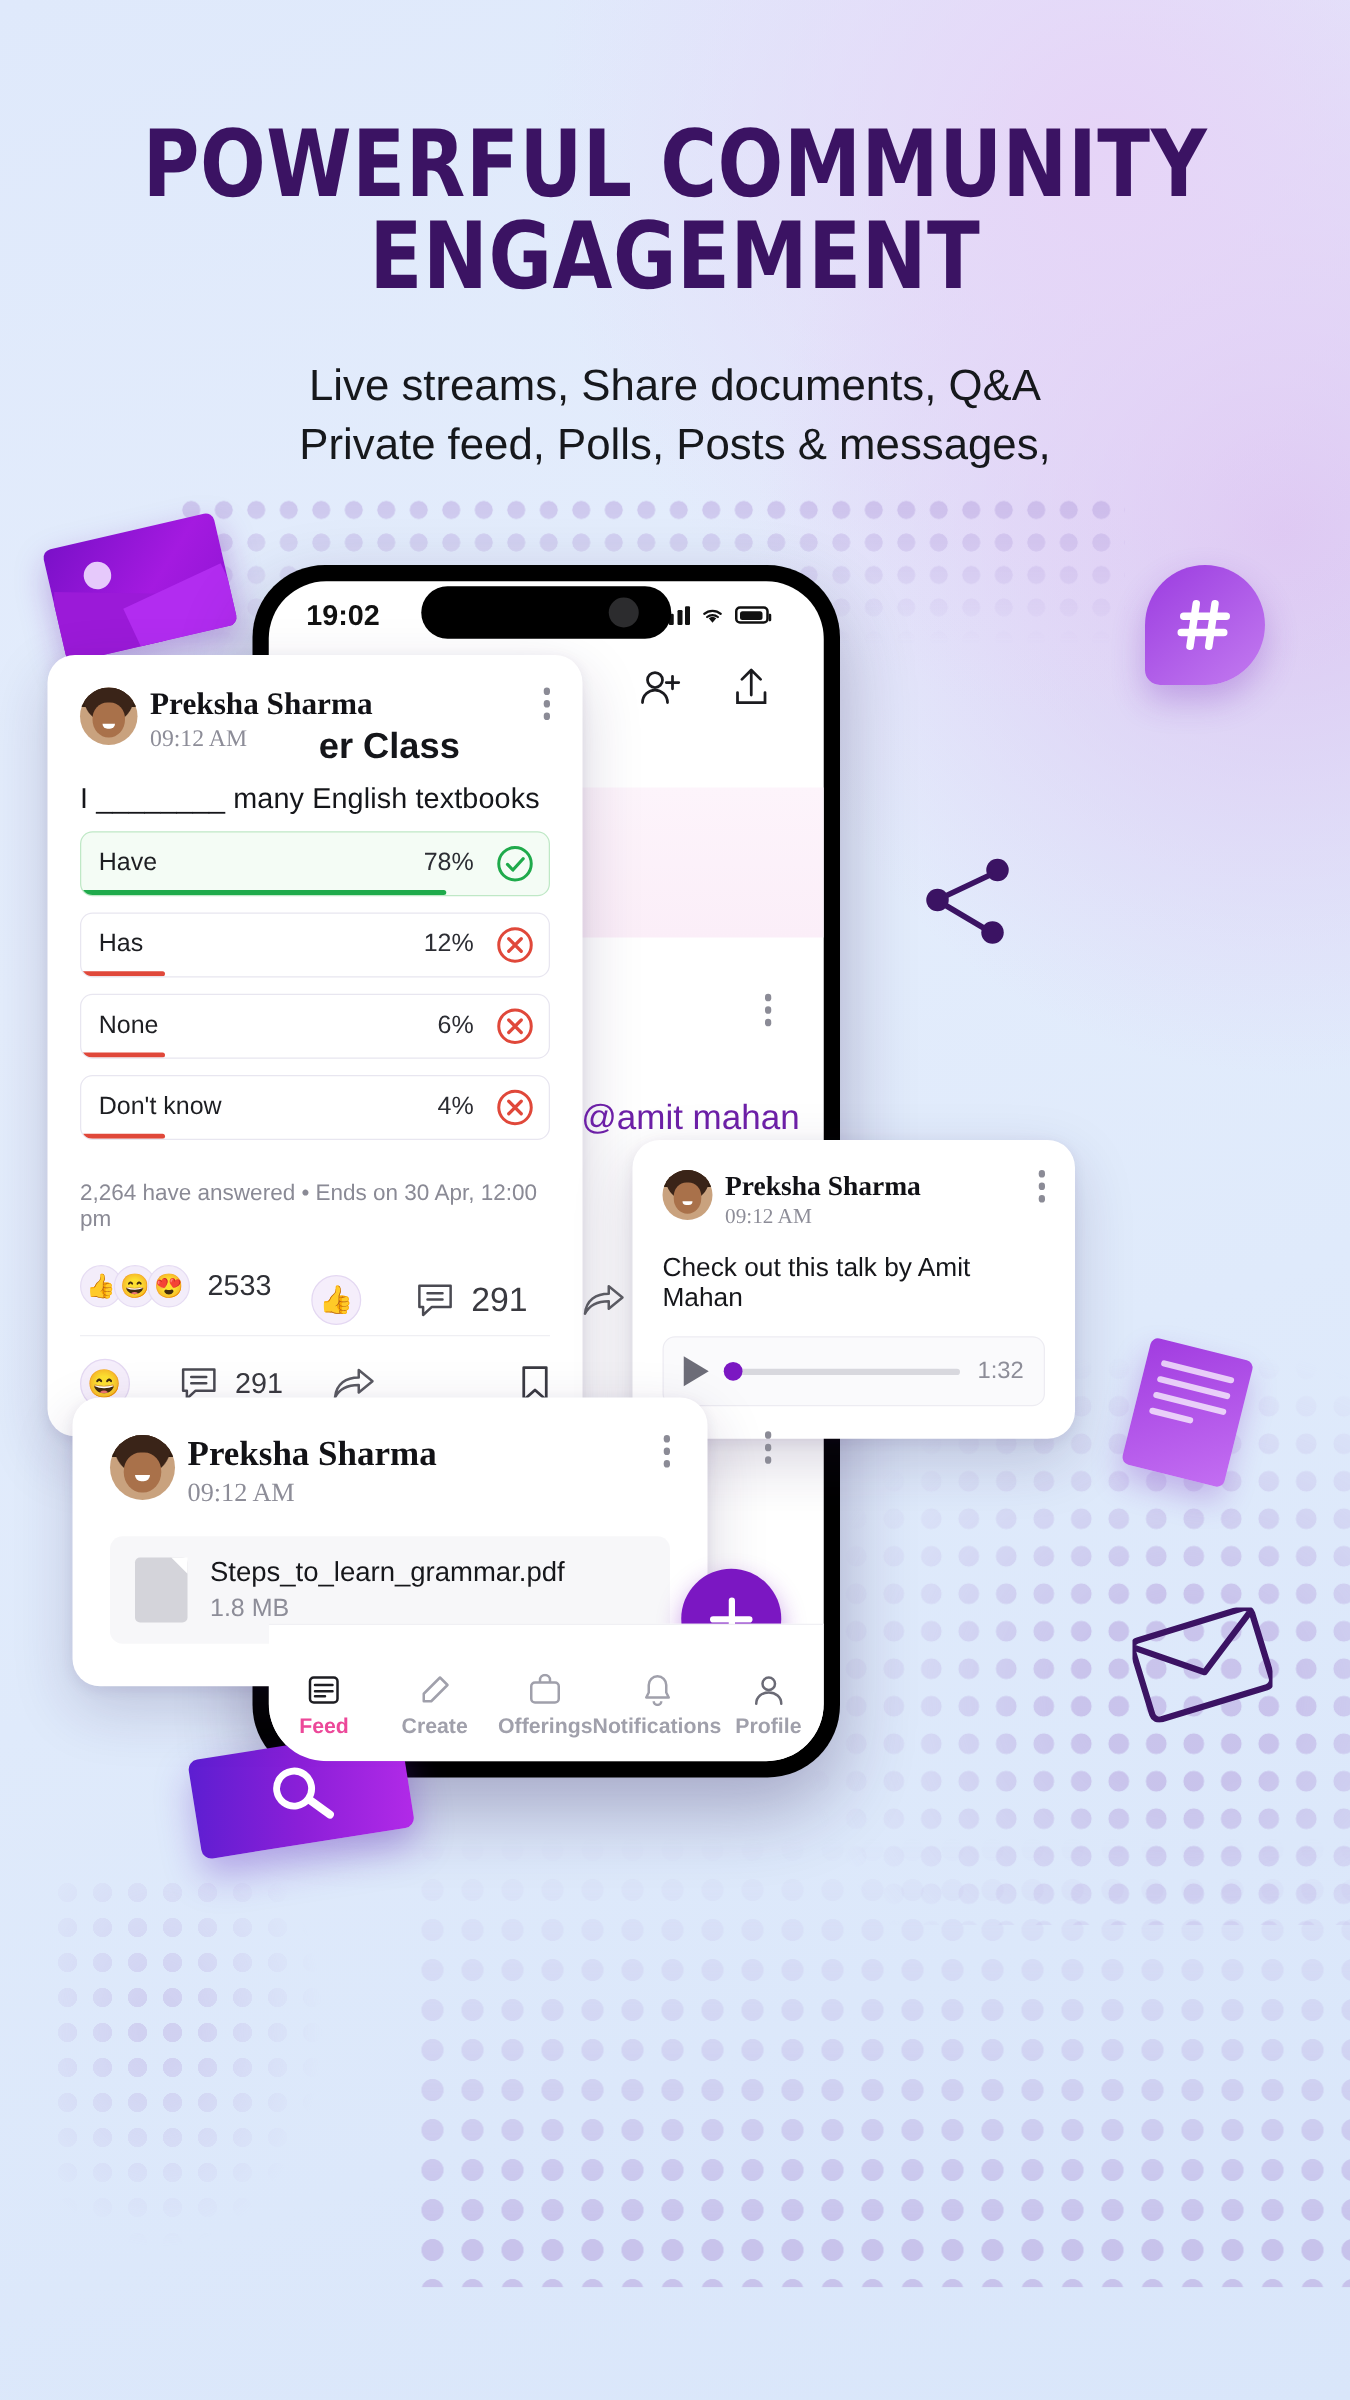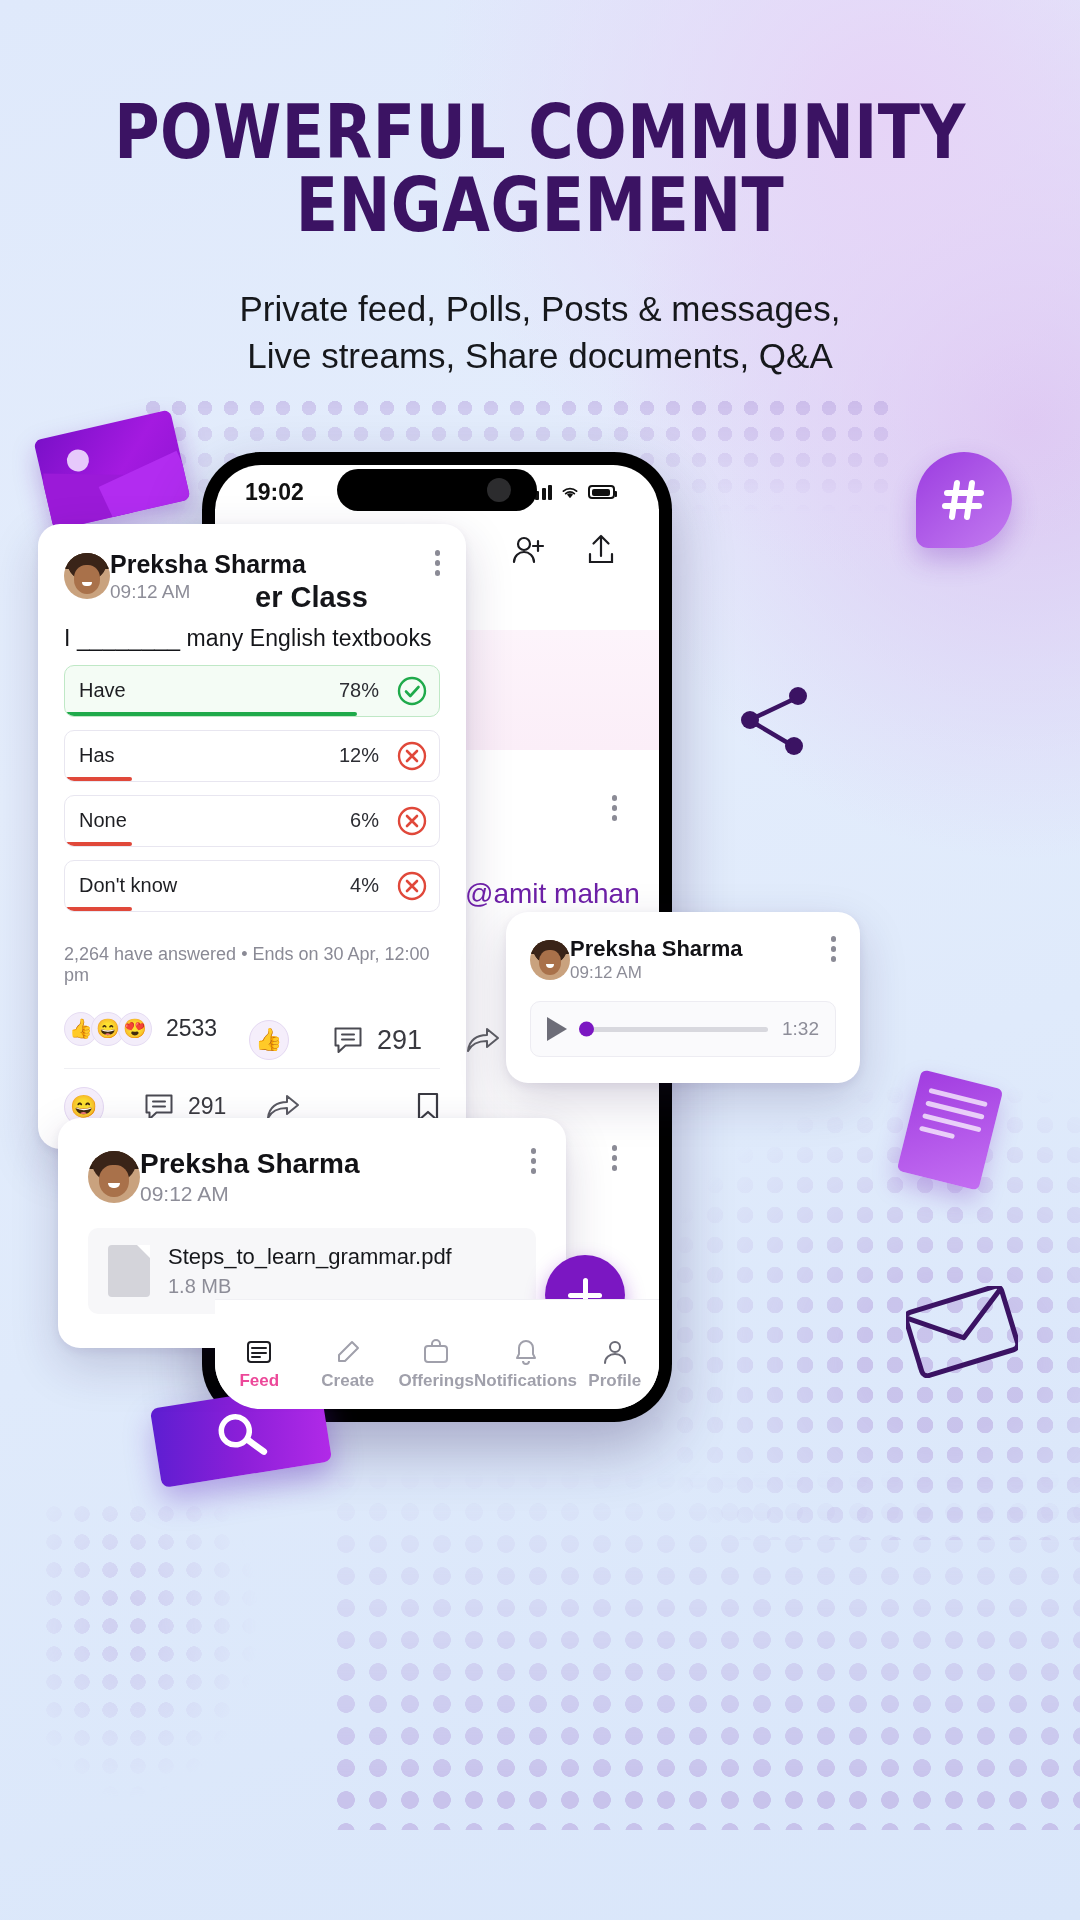--- a/index.html
+++ b/index.html
@@ -141,21 +141,21 @@
   }
   .nav-item { display:flex; flex-direction:column; align-items:center; gap:6px; width:90px; }
   .nav-item .lbl { font-size:17px; color:#a0a0ab; font-weight:bold; }
   .nav-item.active .lbl { color:#ec4899; }
 
   
   .card {
     position:absolute; background:#fff; border-radius:22px;
     box-shadow:0 18px 48px rgba(45,25,85,.18), 0 3px 10px rgba(45,25,85,.08);
   }
-  .ch { display:flex; align-items:center; gap:0; }
+  .ch { display:flex; align-items:flex-start; gap:10px;font-family:Liberation Serif, serif; }
   .avatar {
     width:46px;height:46px;border-radius:50%;flex:0 0 auto;overflow:hidden;
     background:#c9a27e; position:relative;
   }
   .avatar .hair{position:absolute;inset:0;background:radial-gradient(circle at 50% 18%, #3a2418 0 44%, transparent 46%),
                  linear-gradient(180deg,#2f1d12 0 34%, transparent 34%);}
   .avatar .face{position:absolute;left:22%;top:26%;width:56%;height:62%;border-radius:46% 46% 50% 50%;background:#a9714a;}
   .avatar .smile{position:absolute;left:39%;top:62%;width:22%;height:9%;border-radius:0 0 20px 20px;background:#fff;}
   .cname { font-size:25px; font-weight:bold; color:#121216; line-height:1.15; }
   .ctime { font-size:19px; color:#8d8d98; margin-top:2px; }
@@ -263,22 +263,22 @@
 <div class="dots" id="dots-top"></div>
 <div class="dots" id="dots-right"></div>
 <div class="dots" id="dots-bottom"></div>
 <div class="dots" id="dots-left"></div>
 
 <h1 id="headline">
   <span>POWERFUL COMMUNITY</span>
   <span class="l2">ENGAGEMENT</span>
 </h1>
 <p id="subhead">
+  <span>Live streams, Share documents, Q&amp;A</span>
   <span>Private feed, Polls, Posts &amp; messages,</span>
-  <span>Live streams, Share documents, Q&amp;A</span>
 </p>
 
 <div class="float" id="img-badge">
   <span class="sun"></span>
     <span class="m1"></span>
     <span class="m2"></span>
 </div>
 
 <div id="phone">
   <div id="phone-screen">
@@ -523,20 +523,21 @@
         <div class="cname" style="font-size:22px">Preksha Sharma</div>
         <div class="ctime" style="font-size:17px">09:12 AM</div>
       </div>
     </div>
     <div class="kebab">
         <i></i>
         <i></i>
         <i></i>
       </div>
   </div>
+  <div id="audio-text">Check out this talk by Amit Mahan</div>
   <div id="audio-player">
     <span class="play"></span>
     <span class="track">
       <span class="knob"></span>
     </span>
     <span class="dur">1:32</span>
   </div>
 </section>
 
 <section class="card" id="doc-card">

